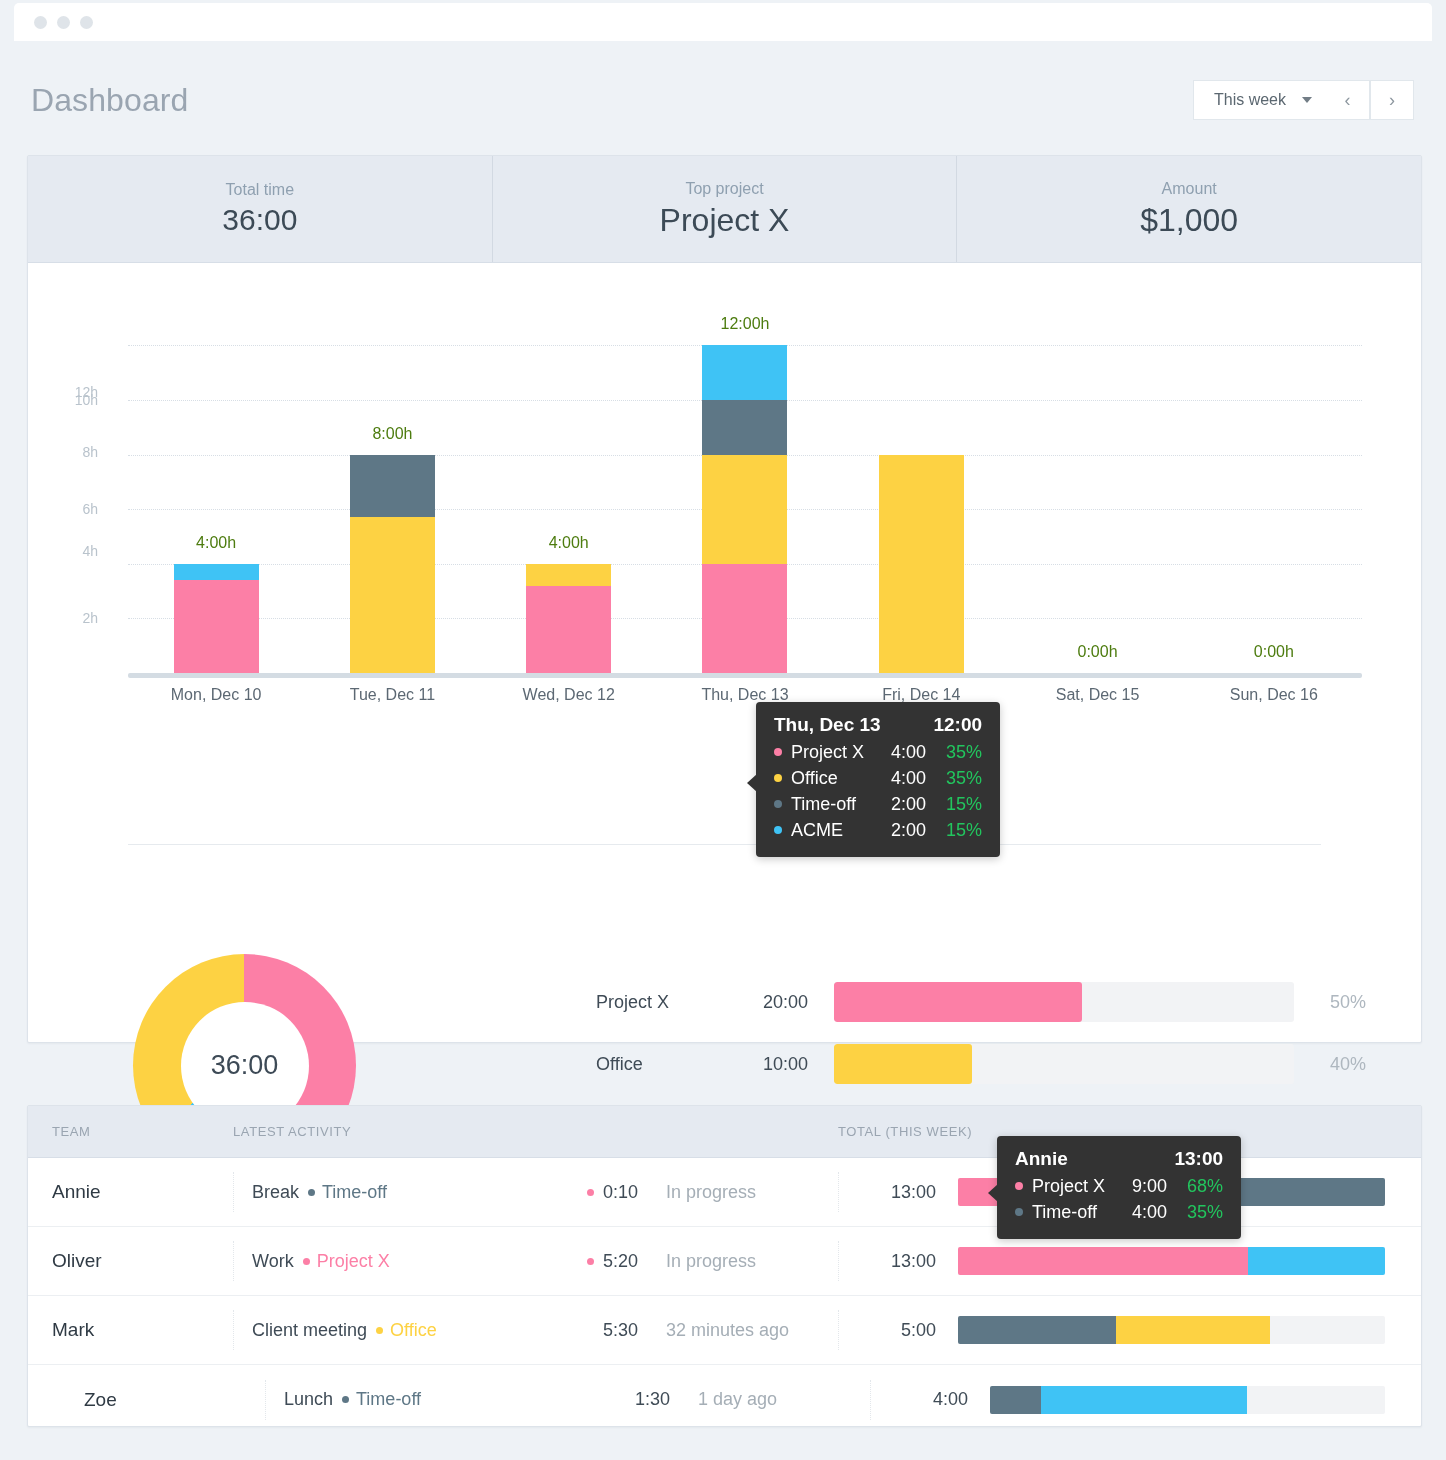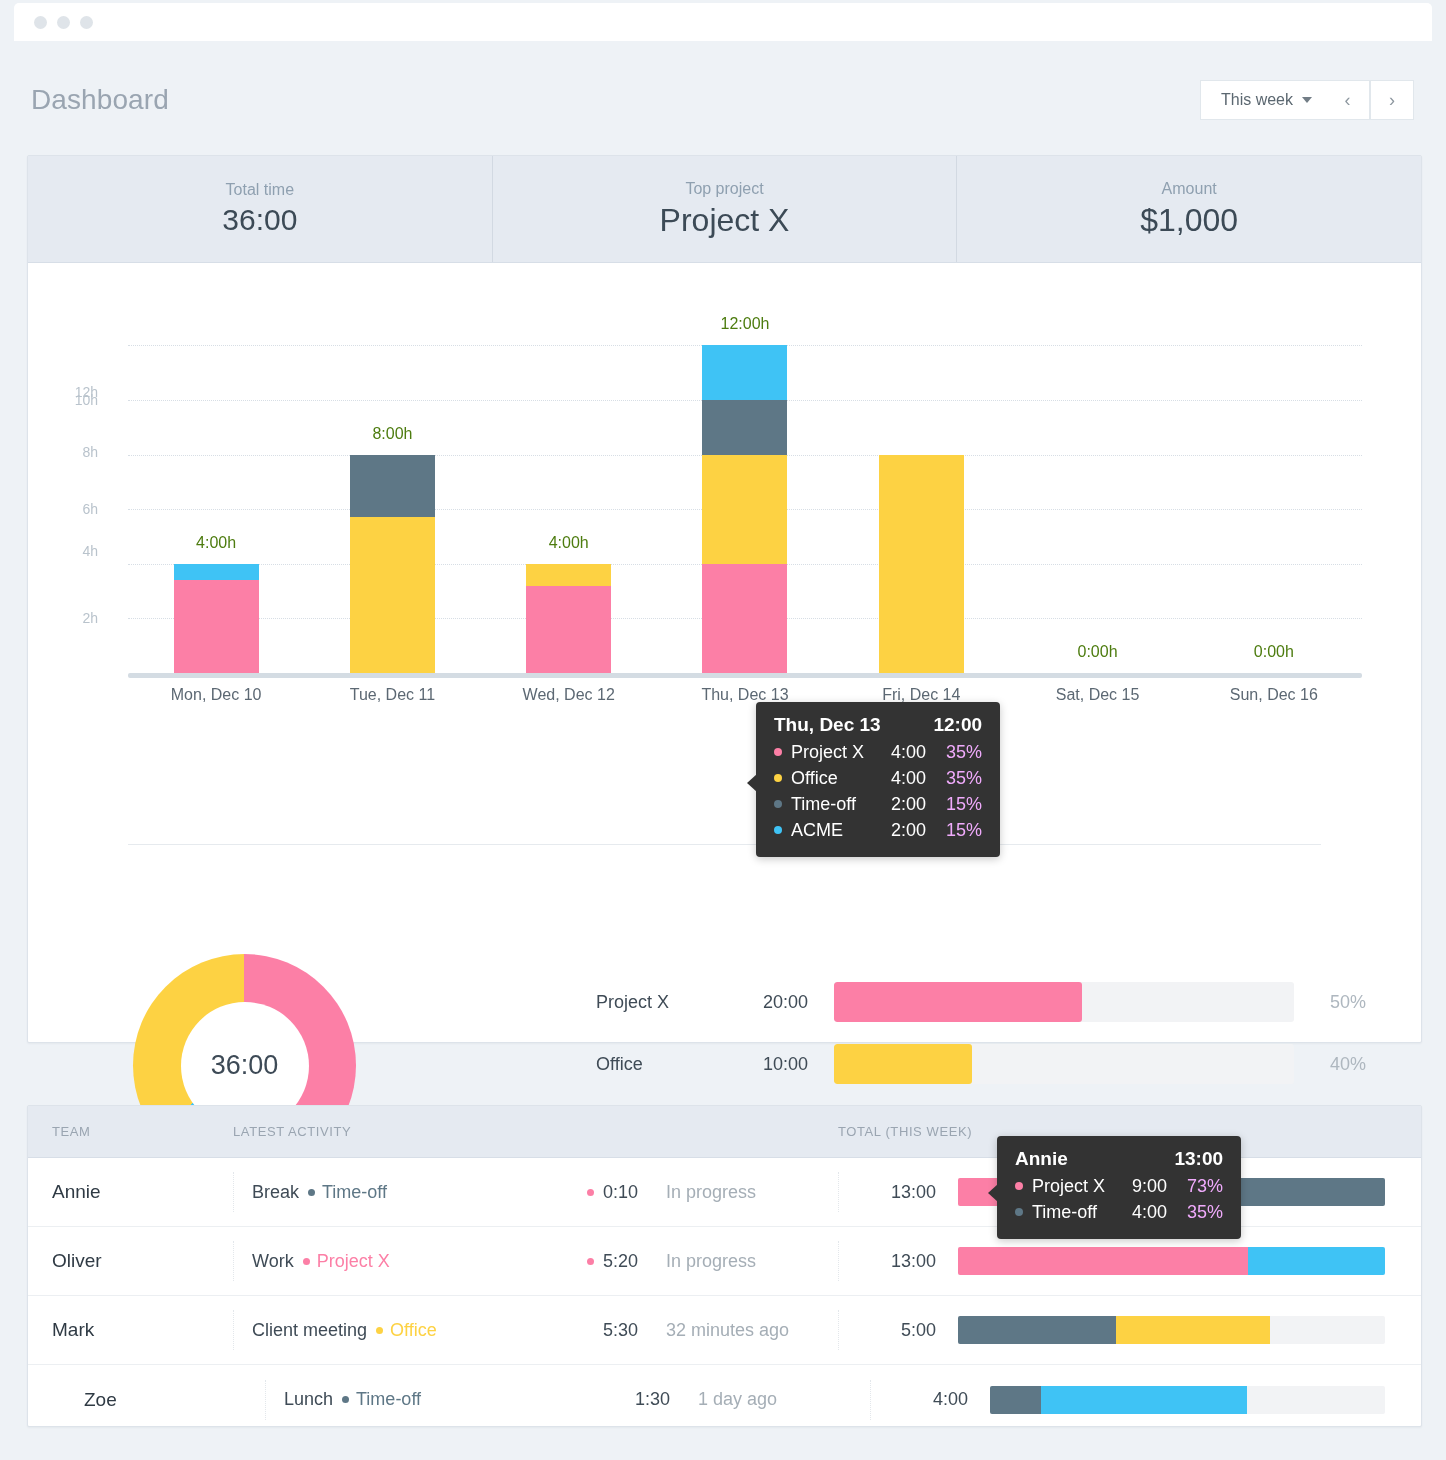--- a/index.html
+++ b/index.html
@@ -31,29 +31,29 @@
     background: #eef2f6;
   }
   
   .page-header {
     position: absolute; left: 14px; top: 60px;
     width: 1418px; height: 80px;
     display: flex; align-items: center; justify-content: space-between;
     padding: 0 18px 0 17px;
   }
   .page-title {
-    font-size: 28px; color: #9aa5b1; font-weight: 400; letter-spacing: .1px;
+    font-size: 32px; color: #9aa5b1; font-weight: 400; letter-spacing: .1px;
   }
   .range-ctl { display: flex; align-items: stretch; }
   .range-btn {
     background: #ffffff; border: 1px solid #e1e7ec;
     height: 40px; display: flex; align-items: center;
     font-size: 16px; color: #5b6770;
   }
-  .range-main { padding: 0 14px 0 20px; gap: 9px; border-right: none; }
+  .range-main { padding: 0 14px 0 20px; gap: 16px; border-right: none; }
   .caret {
     width: 0; height: 0;
     border-left: 5px solid transparent; border-right: 5px solid transparent;
     border-top: 6px solid #727d86;
   }
   .range-nav {
     width: 44px; justify-content: center;
     font-size: 18px; color: #8d979f; border-left: none;
   }
   .range-nav:first-of-type { border-left: 1px solid #e1e7ec; }
@@ -140,21 +140,21 @@
   .tt-row {
     display: flex; align-items: center; font-size: 18px;
     line-height: 1.45;
   }
   .tt-dot {
     width: 8px; height: 8px; border-radius: 50%;
     margin-right: 9px; flex: 0 0 8px;
   }
   .tt-name { flex: 1; white-space: nowrap; }
   .tt-val { text-align: right; min-width: 62px; }
-  .tt-pct { text-align: right; min-width: 56px; color: #f0abfc; }
+  .tt-pct { text-align: right; min-width: 56px; color: #22c55e; }
   
   .divider {
     position: absolute; left: 100px; right: 100px; top: 688px;
     border-top: 1px solid #e6eaee;
   }
   
   .donut-wrap { position: absolute; left: 105px; top: 798px; }
   .donut {
     position: relative; width: 223px; height: 223px; border-radius: 50%;
   }
@@ -516,21 +516,21 @@
     <div class="tt-arrow" style="top:48px;"></div>
     <div class="tt-head">
       <span>Annie</span>
       <span>13:00</span>
     </div>
     <div id="team-tooltip-rows">
         <div class="tt-row">
           <span class="tt-dot" style="background:#FC7FA6"></span>
           <span class="tt-name">Project X</span>
           <span class="tt-val">9:00</span>
-          <span class="tt-pct">73%</span>
+          <span class="tt-pct">68%</span>
         </div>
         <div class="tt-row">
           <span class="tt-dot" style="background:#5E7786"></span>
           <span class="tt-name">Time-off</span>
           <span class="tt-val">4:00</span>
           <span class="tt-pct">35%</span>
         </div>
       </div>
   </div>
 

